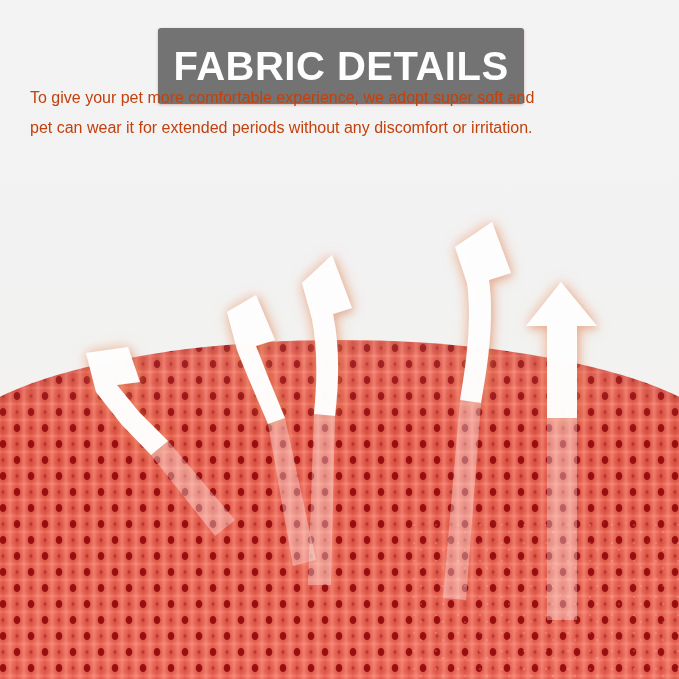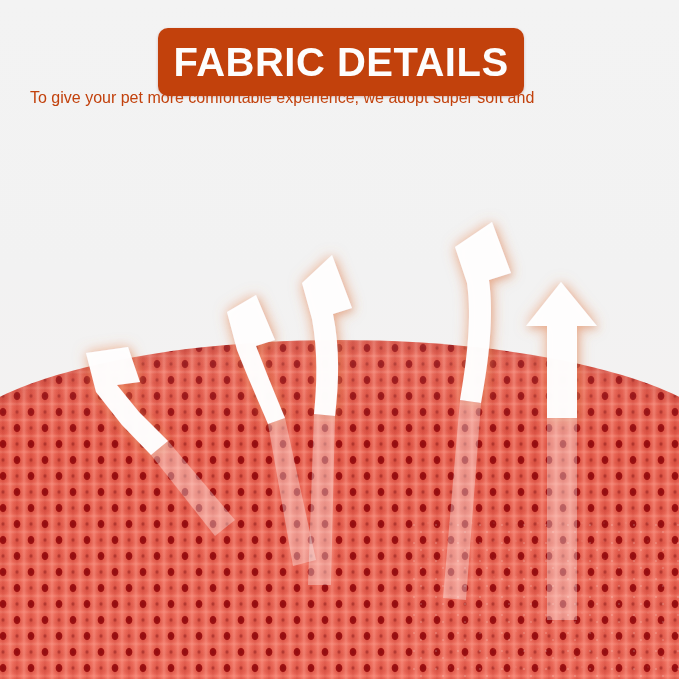--- a/index.html
+++ b/index.html
@@ -28,23 +28,23 @@
     height: 679px;
     background: linear-gradient(180deg, #f3f3f3 0%, #f2f2f2 40%, #f4f2f1 70%, #f6f3f2 100%);
   }
 
   
   .banner {
     position: absolute;
     left: 158px;
     top: 28px;
     width: 366px;
-    height: 68px;
-    background: #c2410c;
-    border-radius: 10px;
+    height: 76px;
+    background: #737373;
+    border-radius: 3px;
     box-shadow: 0 1px 3px rgba(120,0,0,0.25);
     display: flex;
     align-items: center;
     justify-content: center;
   }
   .banner-text {
     color: #fdfdfd;
     font-size: 40px;
     font-weight: bold;
     letter-spacing: 0.5px;
@@ -218,15 +218,16 @@
       </g>
     </svg>
   </div>
 
   <div class="banner">
     <span class="banner-text">FABRIC DETAILS</span>
   </div>
 
   <div class="desc">
     <span class="desc-line">To give your pet more comfortable experience, we adopt super soft and</span>
+    <span class="desc-line">pet can wear it for extended periods without any discomfort or irritation.</span>
   </div>
 
 </div>
 
 </body></html>

